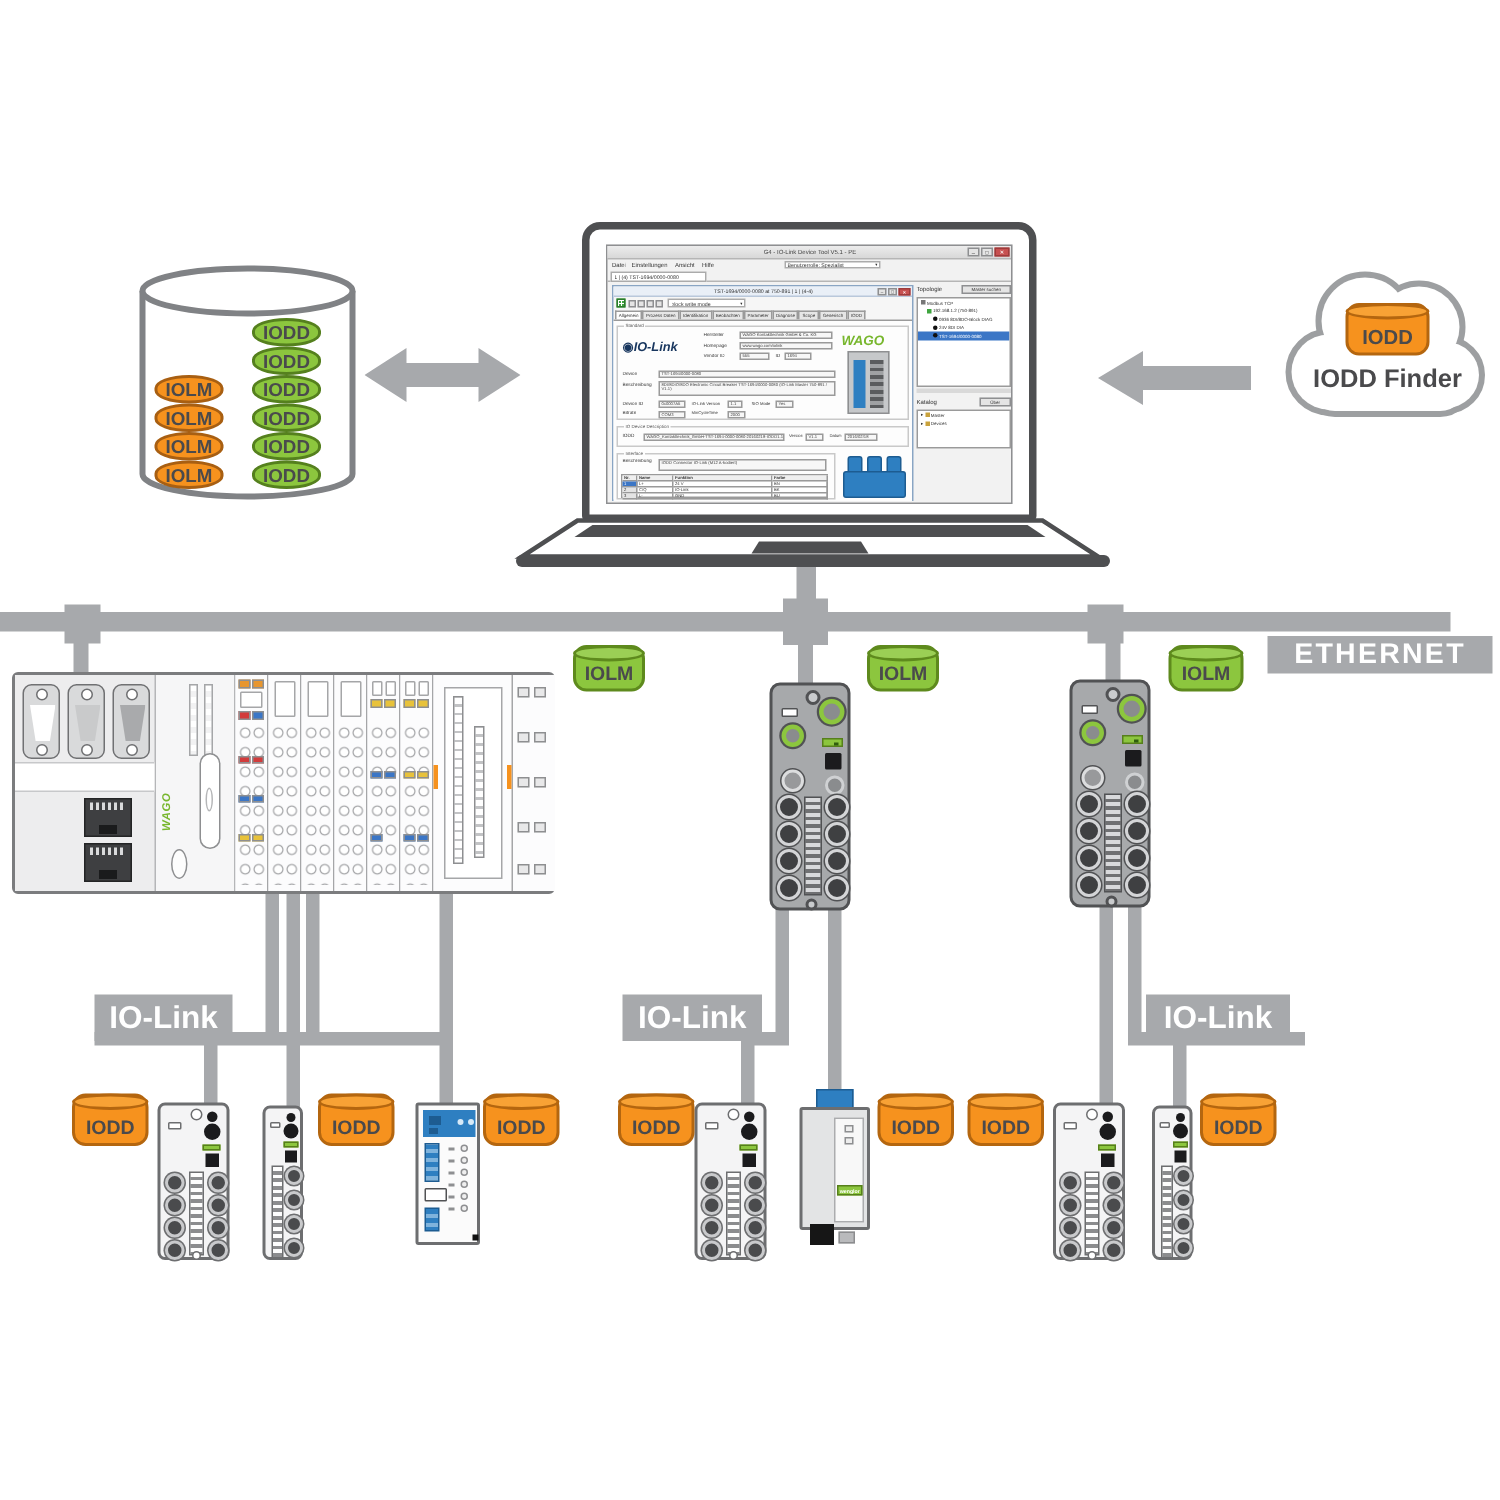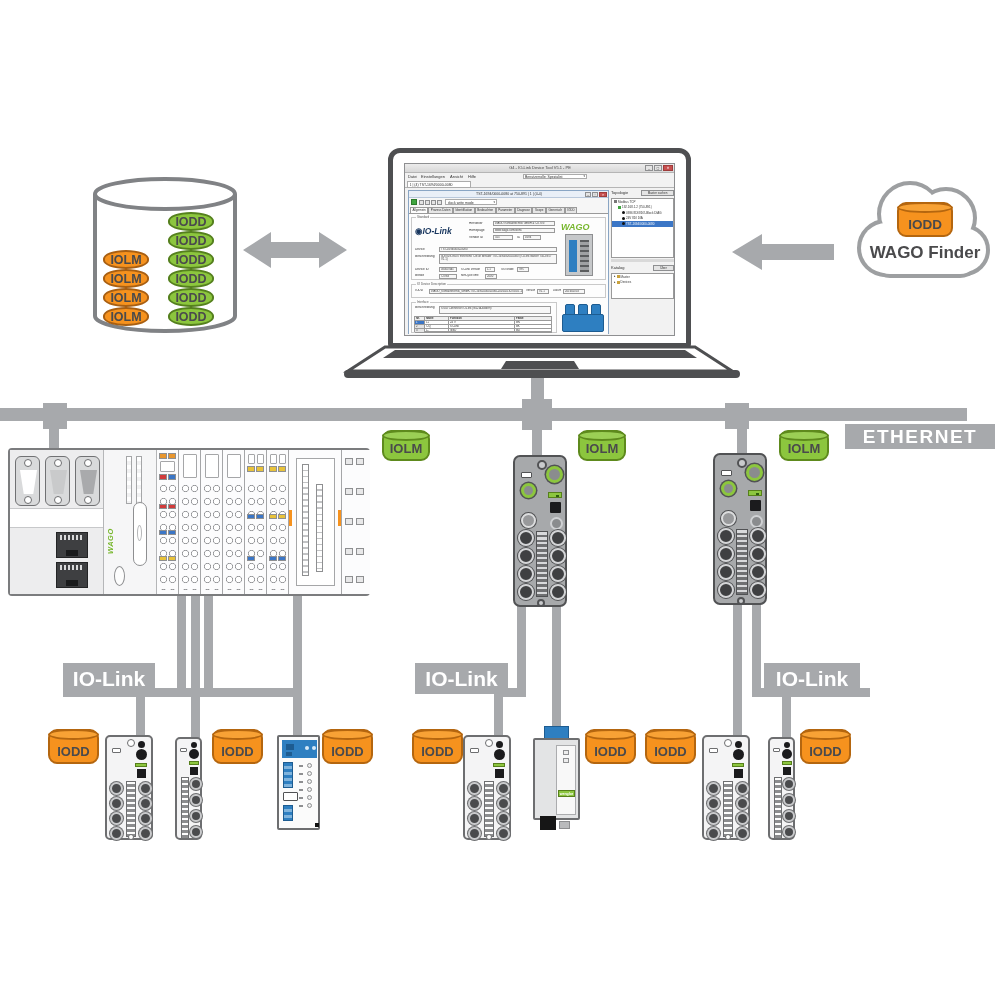--- a/index.html
+++ b/index.html
@@ -135,21 +135,21 @@
         <circle cx="64" cy="48" r="29"></circle>
         <circle cx="100" cy="52" r="27"></circle>
         <circle cx="118" cy="84" r="22"></circle>
       <rect x="26" y="64" width="106" height="44" rx="18"></rect>
     </g>
   </svg>
   <div class="a cyl o" style="left:897px;top:202px;width:56px;height:35px;">
     <div class="cap"></div>
     <div class="ctxt" style="font-size:13.5px;">IODD</div>
   </div>
-  <div class="a" style="left:858px;top:243px;width:134px;text-align:center;font-weight:bold;font-size:17px;color:#4A4A4C;"><span>WAGO Finder</span></div>
+  <div class="a" style="left:858px;top:243px;width:134px;text-align:center;font-weight:bold;font-size:17px;color:#4A4A4C;"><span>IODD Finder</span></div>
 
   <div class="a" style="left:388px;top:148px;width:303px;height:200px;background:#FFF;border:5px solid #4E4F51;border-radius:12px 12px 4px 4px;"></div>
   <svg class="a" style="left:340px;top:345px;" width="404" height="37" viewBox="0 0 404 37">
     <polygon points="45,2 355,2 392,26 8,26" fill="#FFF" stroke="#4E4F51" stroke-width="3"></polygon>
     <polygon points="55,5 345,5 357,13 43,13" fill="#4E4F51"></polygon>
     <polygon points="166,16 234,16 239,24 161,24" fill="#4E4F51"></polygon>
     <rect x="4" y="25" width="396" height="8" rx="4" fill="#4E4F51"></rect>
   </svg>
 
   <div class="a" id="screen-content" style="left:404px;top:163px;width:271px;height:173px;background:#EAEBEC;">

